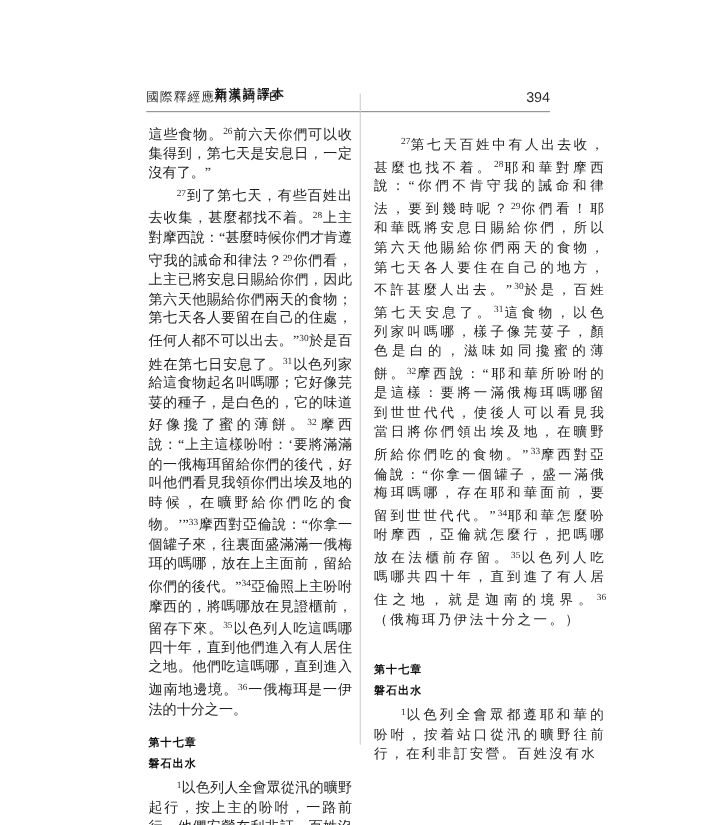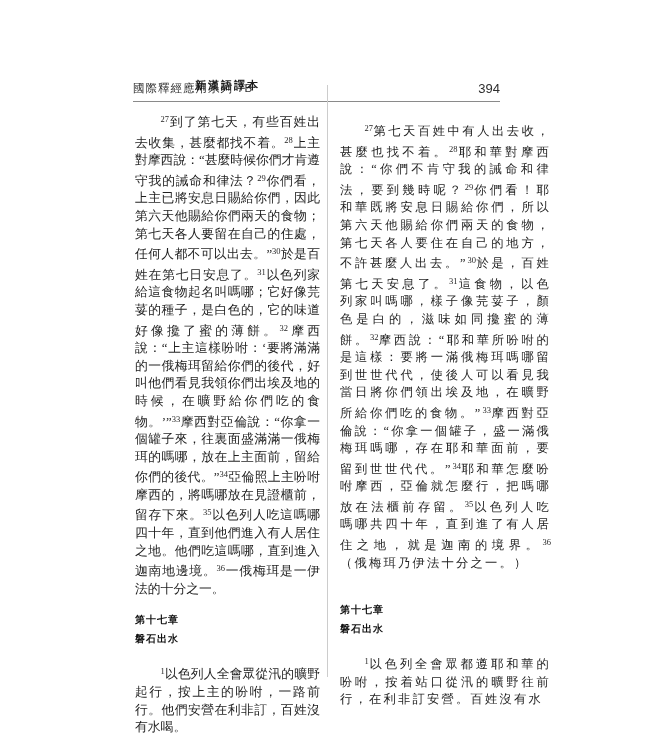--- a/index.html
+++ b/index.html
@@ -41,37 +41,38 @@
   .para.indent{text-indent:2em;}
   .vnum{
     font-size:8.5px;vertical-align:4px;letter-spacing:0;
     font-family:"Liberation Serif","DejaVu Serif",serif;
   }
   .chapter-heading{
     font-family:"Liberation Sans","DejaVu Sans",sans-serif;
     font-weight:bold;color:#111111;font-size:10px;line-height:19px;
     letter-spacing:1px;
   }
-  .chapter-heading + .para{margin-top:15px;}
+  .chapter-heading + .para{margin-top:1px;}
   .spacer{width:100%;}
 </style>
 </head>
 <body>
 
 <div class="page-header">
   <span class="series-title">國際釋經應用系列 7B</span>
   <span class="page-number">394</span>
 </div>
 
 <div class="column-divider"></div>
 
 <div class="columns">
   <div class="col col-left">
     <div class="col-title">新漢語譯本</div>
     <div>
+        <p class="para"><span>這些食物。</span><span class="vnum">26</span><span>前六天你們可以收集得到，第七天是安息日，一定沒有了。”</span></p>
         <p class="para indent"><span class="vnum">27</span><span>到了第七天，有些百姓出去收集，甚麼都找不着。</span><span class="vnum">28</span><span>上主對摩西說：“甚麼時候你們才肯遵守我的誡命和律法？</span><span class="vnum">29</span><span>你們看，上主已將安息日賜給你們，因此第六天他賜給你們兩天的食物；第七天各人要留在自己的住處，任何人都不可以出去。”</span><span class="vnum">30</span><span>於是百姓在第七日安息了。</span><span class="vnum">31</span><span>以色列家給這食物起名叫嗎哪；它好像芫荽的種子，是白色的，它的味道好像攙了蜜的薄餅。</span><span class="vnum">32</span><span>摩西說：“上主這樣吩咐：‘要將滿滿的一俄梅珥留給你們的後代，好叫他們看見我領你們出埃及地的時候，在曠野給你們吃的食物。’”</span><span class="vnum">33</span><span>摩西對亞倫說：“你拿一個罐子來，往裏面盛滿滿一俄梅珥的嗎哪，放在上主面前，留給你們的後代。”</span><span class="vnum">34</span><span>亞倫照上主吩咐摩西的，將嗎哪放在見證櫃前，留存下來。</span><span class="vnum">35</span><span>以色列人吃這嗎哪四十年，直到他們進入有人居住之地。他們吃這嗎哪，直到進入迦南地邊境。</span><span class="vnum">36</span><span>一俄梅珥是一伊法的十分之一。</span></p>
         <div class="spacer" style="height: 12px;"></div>
         <div class="chapter-heading">第十七章</div>
         <div class="chapter-heading">磐石出水</div>
         <p class="para indent"><span class="vnum">1</span><span>以色列人全會眾從汛的曠野起行，按上主的吩咐，一路前行。他們安營在利非訂，百姓沒有水喝。</span></p>
       </div>
   </div>
   <div class="col col-right">
     <div>
         <div class="spacer" style="height: 42px;"></div>

